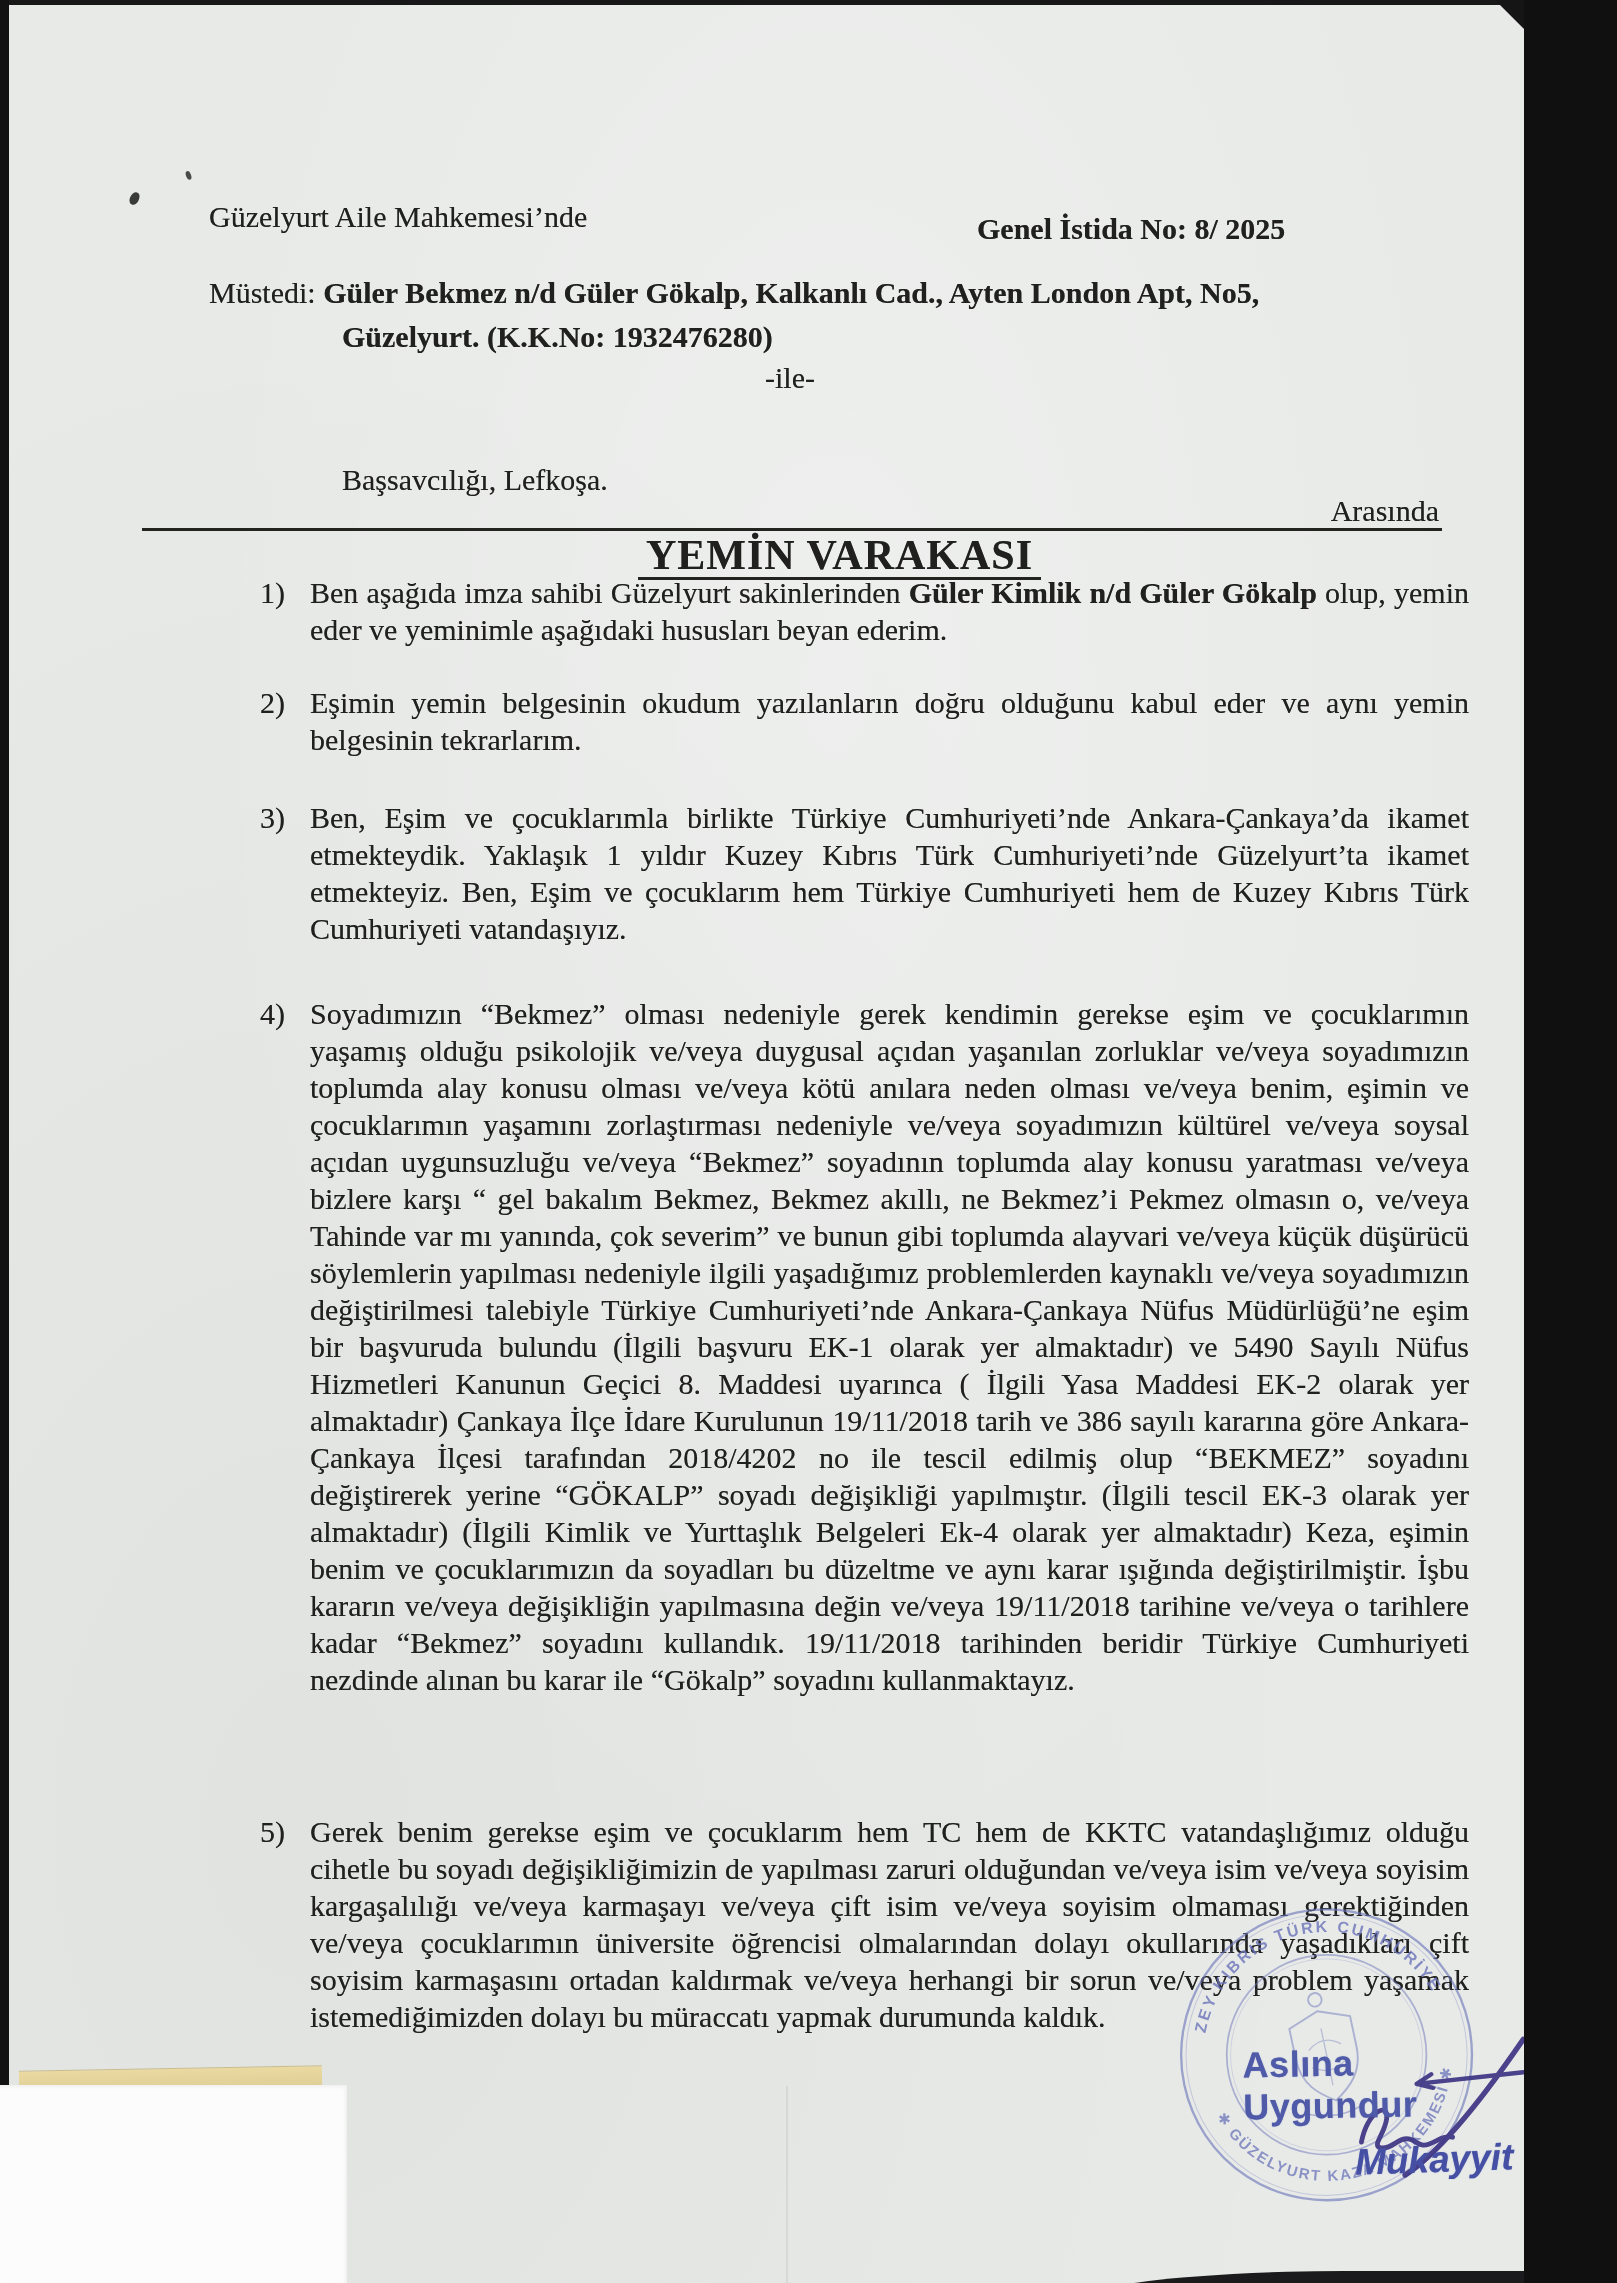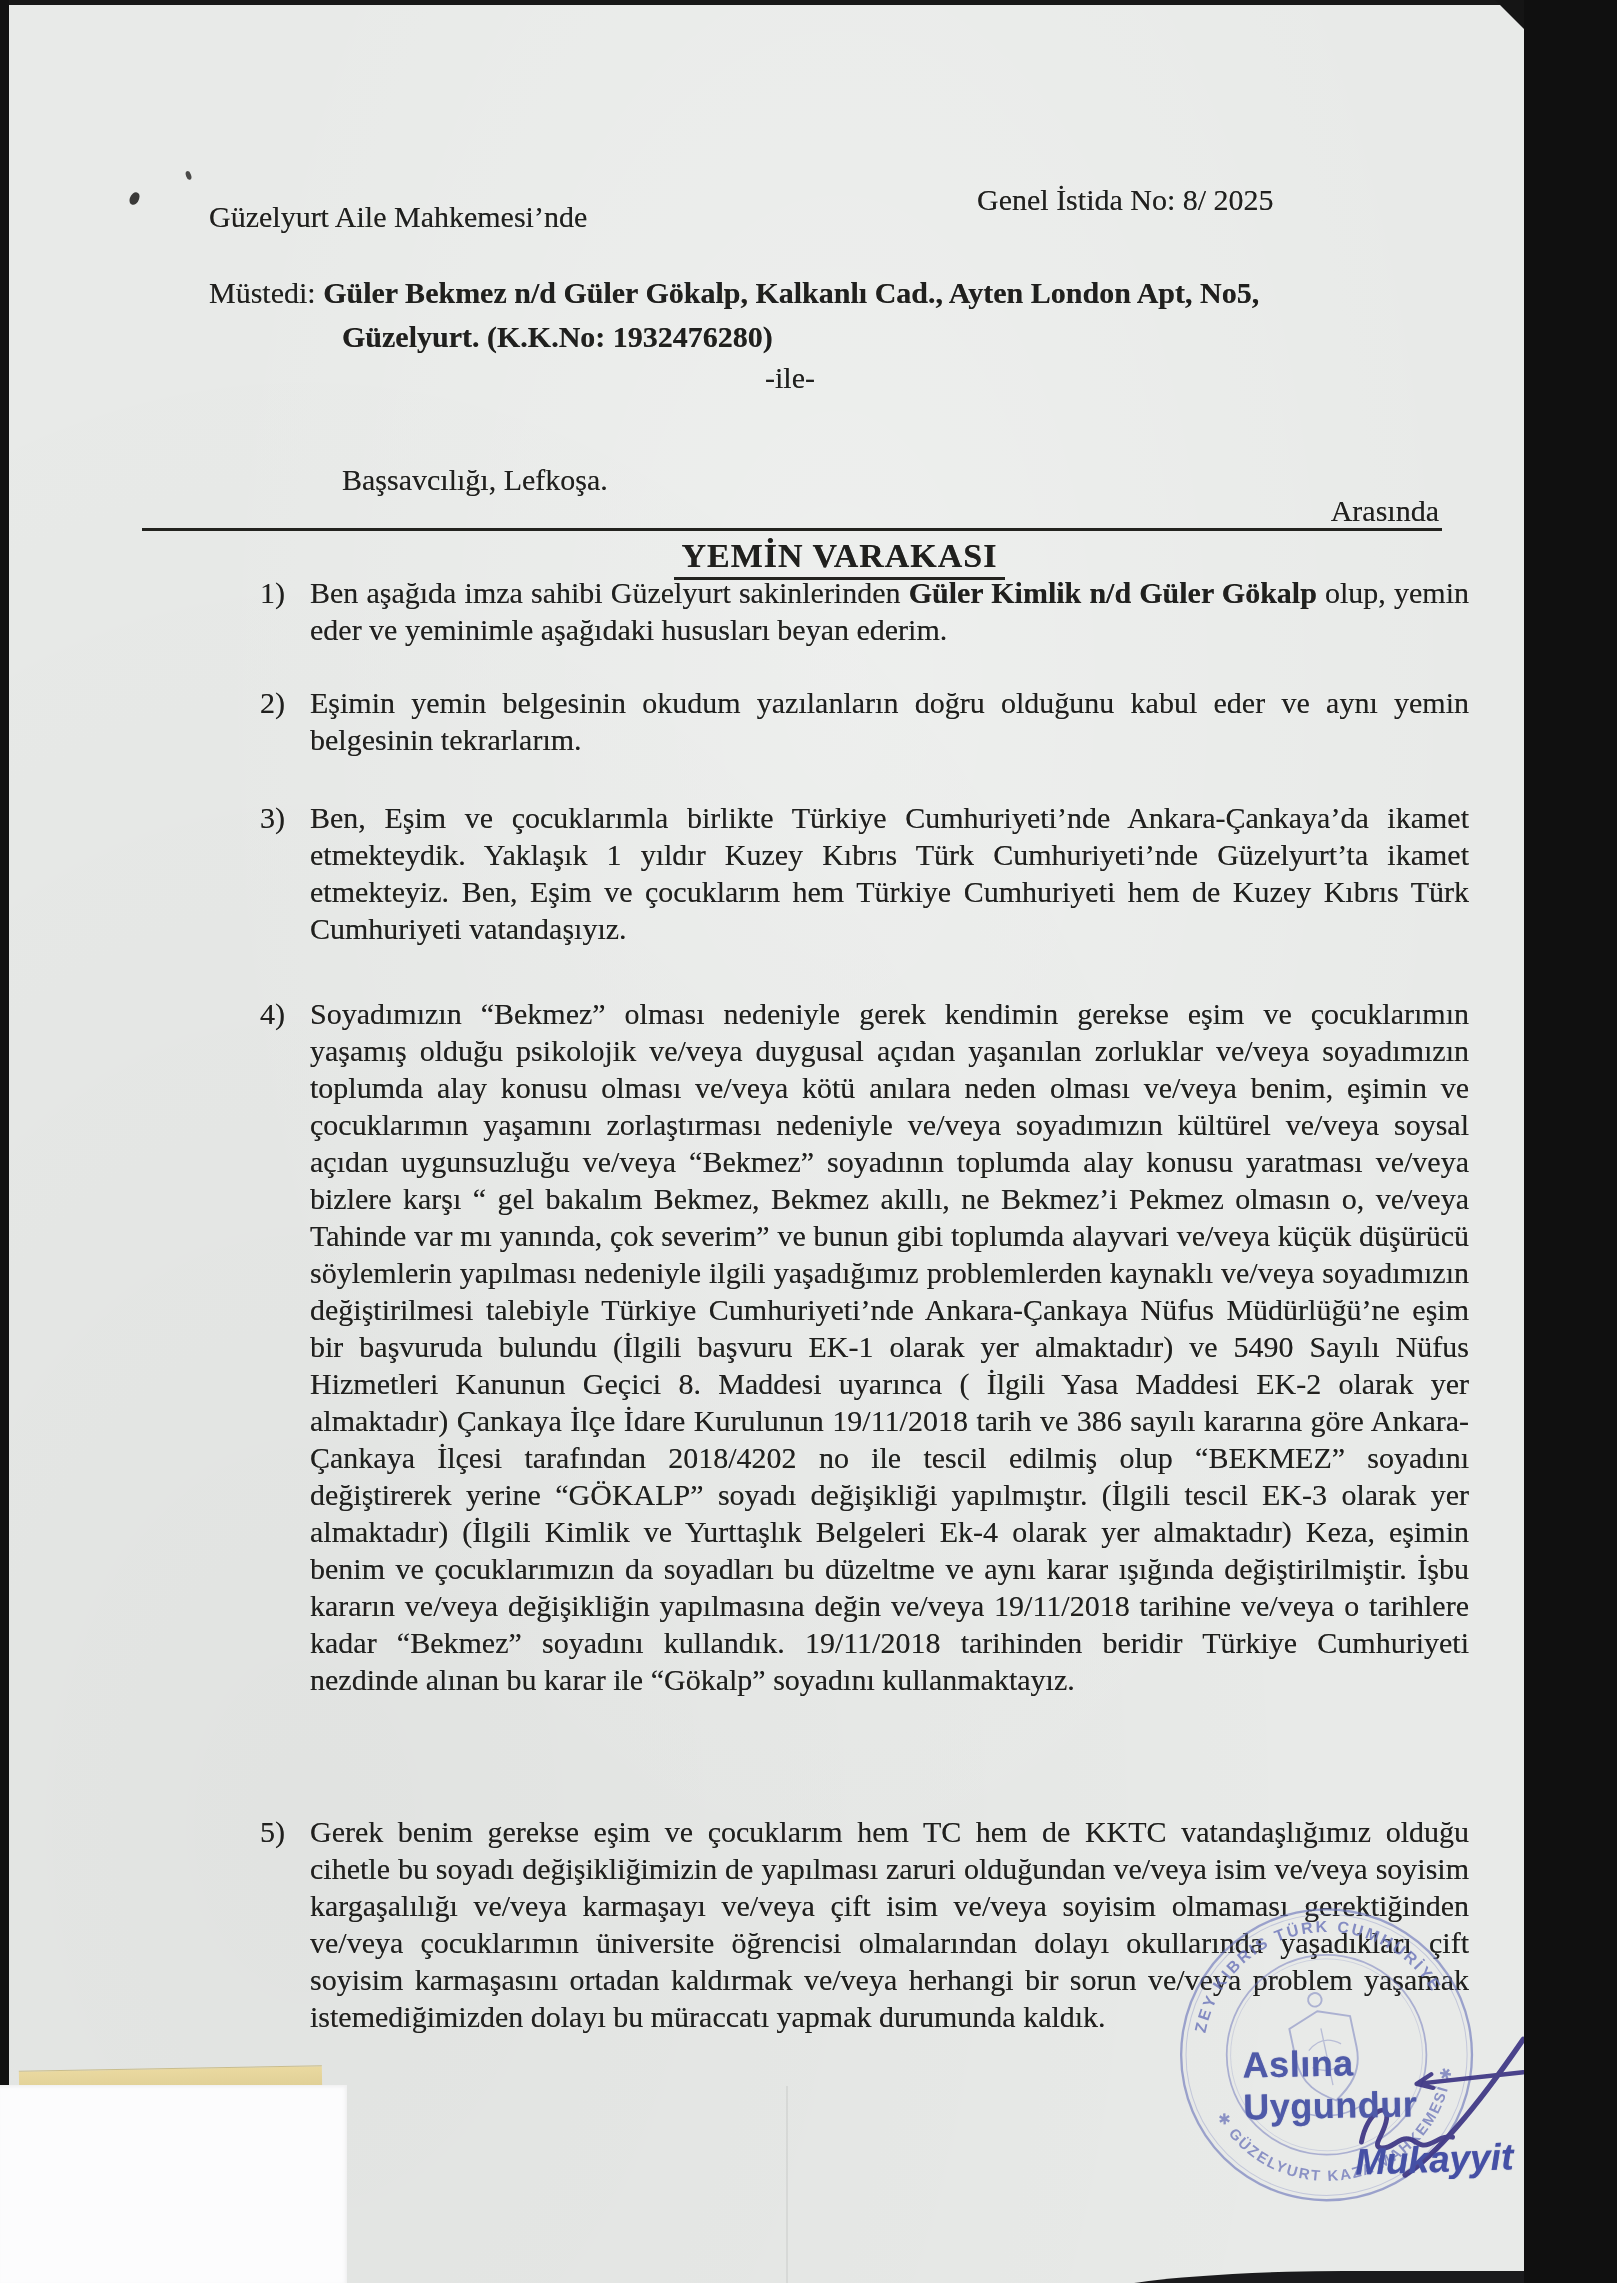--- a/index.html
+++ b/index.html
@@ -22,30 +22,30 @@
   .corner-tr{right:0;top:0;width:0;height:0;border-style:solid;border-width:0 29px 29px 0;border-color:transparent #151515 transparent transparent;}
   .shadow-bottom{left:1053px;top:2271px;width:796px;height:87px;background:#1b1b1d;border-radius:291px 0 0 0 / 39px 0 0 0;}
   .speck1{left:130px;top:192px;width:8.7px;height:12.6px;background:#3a3a38;border-radius:60% 40% 55% 45%;transform:rotate(18deg);}
   .speck2{left:186px;top:171px;width:4.9px;height:8.7px;background:#4a4a48;border-radius:50%;transform:rotate(-20deg);}
   .crease{left:786px;top:2086px;width:1.9px;height:197px;background:rgba(0,0,0,.06);}
   
   .white-patch{left:0;top:2085px;width:347px;height:198px;background:#fcfcfd;box-shadow:inset -1.9px 1.9px 3.9px rgba(0,0,0,.05);}
   .tan-strip{left:19.4px;top:2068px;width:303px;height:20.4px;transform:rotate(-1deg);background:linear-gradient(180deg,#ead9a0,#dfcf96);border-top:1.9px solid #c9bd8d;}
   
   .court{left:209px;top:197px;}
-  .caseno{left:977px;top:180px;}
+  .caseno{left:977px;top:209px;font-weight:bold;}
   .must-l1{left:209px;top:273px;}
   .must-l2{left:342px;top:317px;}
   .ile{left:765px;top:358px;}
   .mal-l1{left:209px;top:415px;}
   .mal-l2{left:342px;top:460px;font-family:Liberation Serif, serif;}
   .arasinda{left:1245px;top:491px;width:194px;text-align:right;}
   .rule{left:142px;top:528px;width:1300px;height:2.9px;background:#23231f;}
   .title-wrap{left:209px;top:536px;width:1261px;text-align:center;}
-  .title{display:inline-block;font-size:34px;line-height:39px;font-weight:bold;letter-spacing:1px;border-bottom:3.9px solid #23231f;padding:0 7.8px 1.9px 7.8px;text-shadow:0 0 0.5px rgba(32,32,30,.6);text-align:center;}
+  .title{display:inline-block;font-size:42px;line-height:39px;font-weight:bold;letter-spacing:1px;border-bottom:3.9px solid #23231f;padding:0 7.8px 1.9px 7.8px;text-shadow:0 0 0.5px rgba(32,32,30,.6);text-align:center;}
   
   .item{left:260px;width:1209px;padding-left:50px;box-sizing:border-box;text-align:justify;font-size:30px;line-height:37px;text-shadow:0 0 0.5px rgba(32,32,30,.55);}
   .item .num{position:absolute;left:0;top:0;}
   .it1{top:574px;} .it2{top:684px;} .it3{top:799px;} .it4{top:995px;} .it5{top:1813px;}
   
   .stamp-svg{left:1116px;top:1892px;width:456px;height:378px;}
   .stamp-text{font-family:"Liberation Sans","DejaVu Sans",sans-serif;font-weight:bold;color:#4f5aa8;text-shadow:0 0 1px rgba(79,90,168,.65);}
   .aslina{left:1243px;top:2042px;font-size:36px;letter-spacing:0.5px;transform:rotate(-1deg);}
   .mukayyit{left:1355px;top:2139px;font-size:37px;font-style:italic;transform:rotate(-2deg);color:#4550a5;}
 </style>

